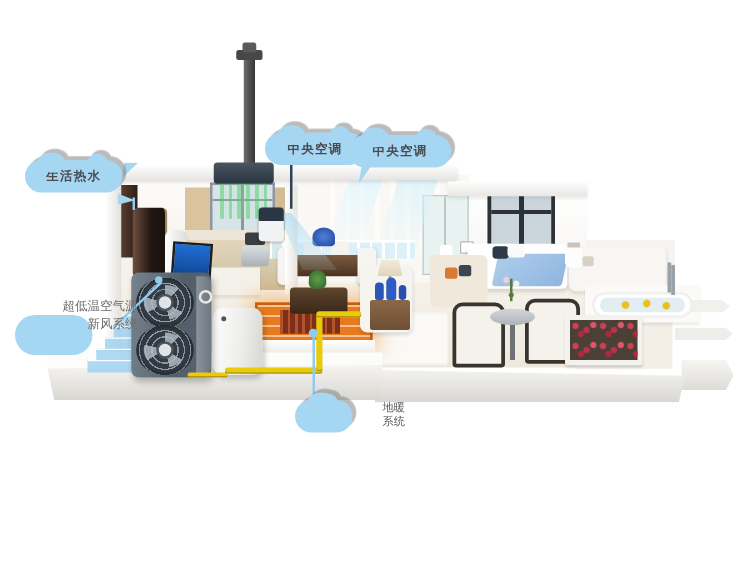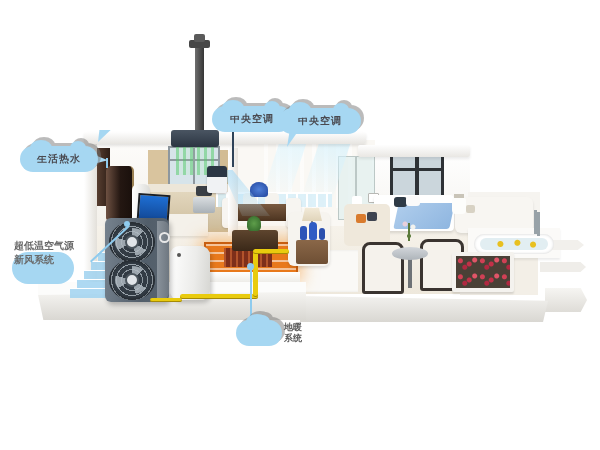--- a/index.html
+++ b/index.html
@@ -9,21 +9,21 @@
   
   .cloud{position:absolute;background:var(--cloud_blue,#A6D7F2);border-radius:16px;
          display:flex;align-items:center;justify-content:center;
          color:var(--label_text,#4A4A50);font-size:10px;font-weight:bold;letter-spacing:1px;
          z-index:60;filter:drop-shadow(3px -3px 0 rgba(120,120,120,.5));}
   .cloud::before{content:"";position:absolute;width:22px;height:16px;border-radius:50%;background:inherit;top:-6px;left:10px;}
   .cloud::after{content:"";position:absolute;width:16px;height:13px;border-radius:50%;background:inherit;top:-5px;right:12px;}
   .tail{position:absolute;background:var(--cloud_blue,#A6D7F2);z-index:59;}
   .lead{position:absolute;background:#8FCBEE;z-index:58;}
   .leaddot{position:absolute;background:#8FCBEE;border-radius:50%;z-index:58;}
-  .freetext{position:absolute;z-index:61;font-weight:bold;color:#6A6A6A;text-align:left;}
+  .freetext{position:absolute;z-index:61;font-weight:normal;color:#6A6A6A;text-align:right;}
   
   .fan{position:absolute;border-radius:50%;
        background:repeating-radial-gradient(circle,#9AA4AC 0 1px,#343D46 1px 5px);
        box-shadow:inset 0 0 5px rgba(0,0,0,.65);}
   .fan .blades{position:absolute;inset:6px;border-radius:50%;opacity:.85;
        background:conic-gradient(#AEB8C0 0 45deg,rgba(40,48,56,.15) 45deg 120deg,#AEB8C0 120deg 165deg,rgba(40,48,56,.15) 165deg 240deg,#AEB8C0 240deg 285deg,rgba(40,48,56,.15) 285deg 360deg);}
   .fan .hub{position:absolute;left:50%;top:50%;width:10px;height:10px;margin:-7px;border-radius:50%;
        background:#E0E4E8;border:2px solid #4A545C;}
   .steprow{position:absolute;background:rgba(160,210,240,.85);border-top:1px solid #fff;z-index:22;}
   .pipe{position:absolute;background:var(--pipe_yellow,#E9CB0E);border-radius:3px;z-index:30;
@@ -192,21 +192,21 @@
   <div class="cloud" style="left:212px;top:106px;width:80px;height:26px;">
     <span>中央空调</span>
   </div>
   <div class="lead" style="left:232px;top:130px;width:2px;height:37px;background:#2E4258;"></div>
 
   <div class="cloud" style="left:279px;top:108px;width:82px;height:26px;text-align:center;">
     <span>中央空调</span>
   </div>
   <div class="tail" style="left:287px;top:130px;width:14px;height:17px;clip-path:polygon(20% 0,85% 0,0 100%);"></div>
 
-  <div class="cloud" style="left:20px;top:146px;width:78px;height:26px;">
+  <div class="cloud" style="left:20px;top:128px;width:78px;height:26px;">
     <span>生活热水</span>
   </div>
   <div class="tail" style="left:94px;top:153px;width:14px;height:12px;clip-path:polygon(0 15%,100% 60%,0 90%);"></div>
   <div class="lead" style="left:106px;top:158px;width:2px;height:10px;"></div>
 
   <div class="abs" style="left:12px;top:252px;width:62px;height:32px;background:var(--cloud_blue,#A6D7F2);border-radius:16px;z-index:57;"></div>
   <div class="freetext" style="left:14px;top:239px;width:96px;font-size:10px;line-height:14px;">
     <div>超低温空气源</div>
     <div>新风系统</div>
   </div>

